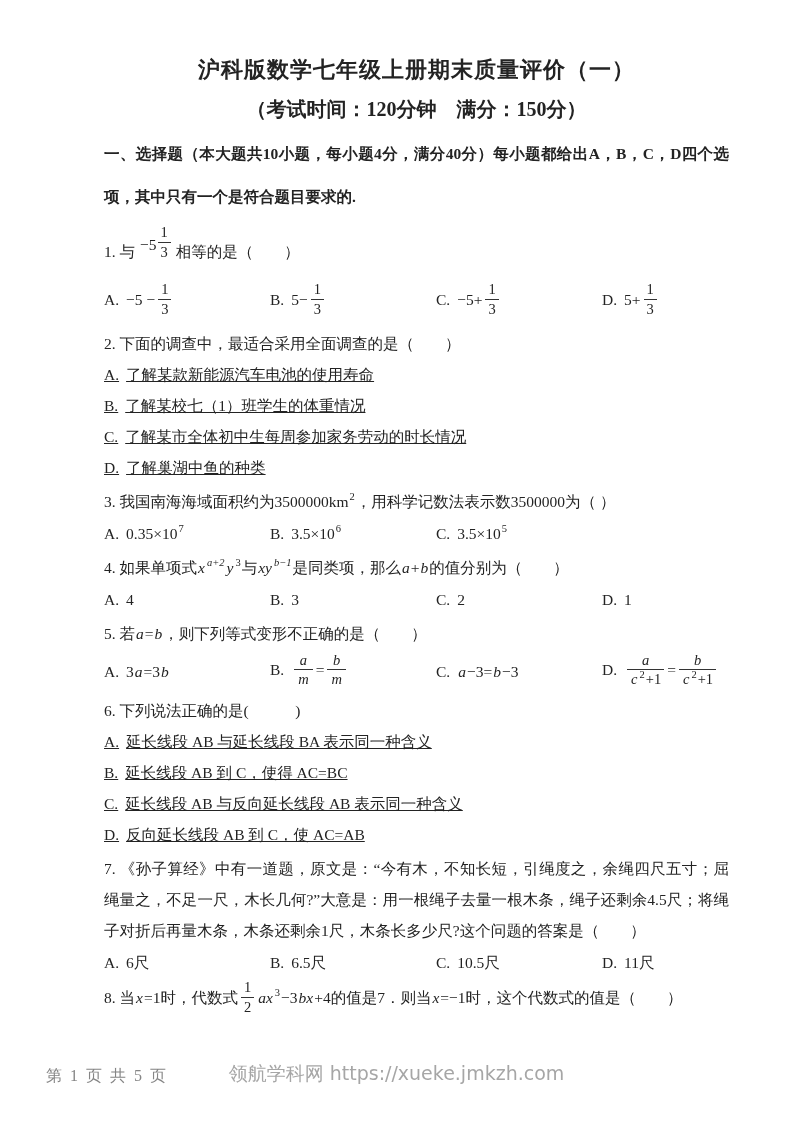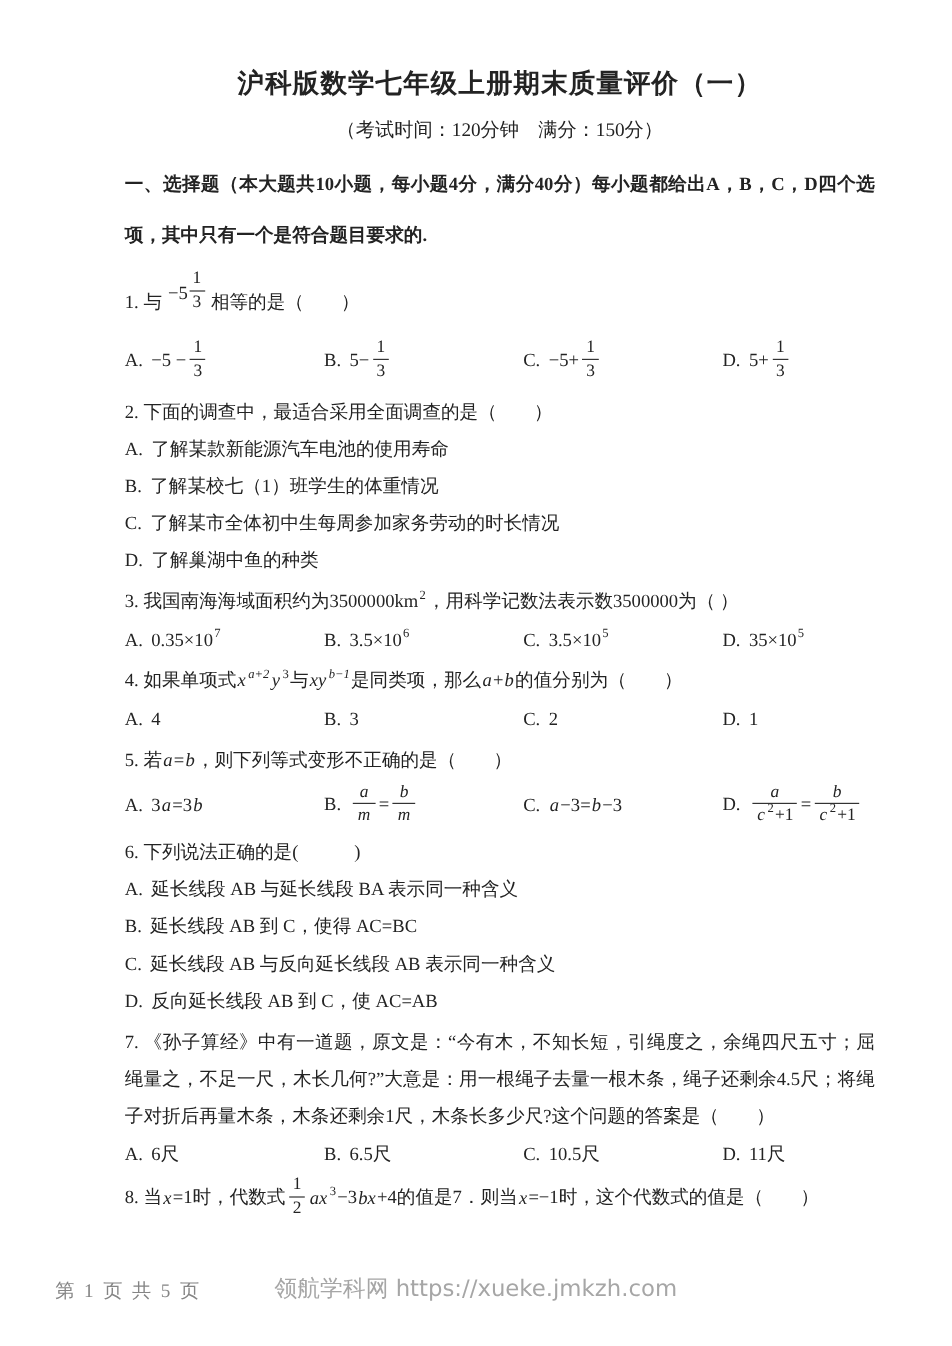--- a/index.html
+++ b/index.html
@@ -9,36 +9,36 @@
     color:#232323;
     font-family:"Liberation Serif","DejaVu Serif",serif;
     position:relative;overflow:hidden;
   }
   .content{padding:52px 64px 0 104px;}
   .title{
     text-align:center;font-size:22px;font-weight:700;line-height:36px;
     letter-spacing:1px;
   }
   .subtitle{
-    text-align:center;font-size:16px;font-weight:400;line-height:24px;margin-top:9px;
+    text-align:center;font-size:20px;font-weight:700;line-height:24px;margin-top:9px;
   }
   .section-heading{
     font-size:15.5px;font-weight:700;line-height:43px;margin-top:11px;text-align:justify;
   }
   #questions{font-size:15.5px;line-height:31px;}
   .question{margin-top:3px;}
   .stem{text-align:justify;}
   .q1 .stem{padding-top:14px;}
   .q1 .opt-grid{margin-top:12px;margin-bottom:8px;}
   .q5 .opt-grid{margin-top:5px;margin-bottom:5px;}
   .opt-grid{
     display:grid;grid-template-columns:166px 166px 166px auto;
     align-items:center;margin:1px 0;
   }
-  .opt-stack .opt{line-height:31px;}
+  .opt-stack .opt{line-height:31px;text-decoration:underline;}
   .opt-label{padding-right:7px;}
   .mv{font-style:italic;padding:0 1px;}
   sup.sup{font-size:10.5px;line-height:0;position:relative;top:-1px;padding:0 1px;}
   .frac{
     display:inline-block;vertical-align:middle;text-align:center;
     line-height:1.15;margin:0 3px;transform:translateY(-2px);
     font-size:14.5px;
   }
   .frac .num{display:block;padding:0 3px 1px;}
   .frac .den{display:block;border-top:1px solid #333;padding:1px 3px 0;}
@@ -81,21 +81,20 @@
           <div class="opt"><span class="opt-label">C.</span><span class="opt-content"><span class="seg">了解某市全体初中生每周参加家务劳动的时长情况</span></span></div>
           <div class="opt"><span class="opt-label">D.</span><span class="opt-content"><span class="seg">了解巢湖中鱼的种类</span></span></div>
         </div>
       </div>
       <div class="question q3">
         <div class="stem"><span class="seg">3. 我国南海海域面积约为3500000km</span><sup class="sup">2</sup><span class="seg">，用科学记数法表示数3500000为（ ）</span></div>
         <div class="opt-grid">
           <div class="opt"><span class="opt-label">A.</span><span class="opt-content"><span class="seg">0.35×10</span><sup class="sup">7</sup></span></div>
           <div class="opt"><span class="opt-label">B.</span><span class="opt-content"><span class="seg">3.5×10</span><sup class="sup">6</sup></span></div>
           <div class="opt"><span class="opt-label">C.</span><span class="opt-content"><span class="seg">3.5×10</span><sup class="sup">5</sup></span></div>
-          <div class="opt"><span class="opt-label">D.</span><span class="opt-content"><span class="seg">35×10</span><sup class="sup">5</sup></span></div>
         </div>
       </div>
       <div class="question q4">
         <div class="stem"><span class="seg">4. 如果单项式</span><span class="seg mv">x</span><sup class="sup mv">a+2</sup><span class="seg mv">y</span><sup class="sup">3</sup><span class="seg">与</span><span class="seg mv">xy</span><sup class="sup mv">b−1</sup><span class="seg">是同类项，那么</span><span class="seg mv">a</span><span class="seg">+</span><span class="seg mv">b</span><span class="seg">的值分别为（　　）</span></div>
         <div class="opt-grid">
           <div class="opt"><span class="opt-label">A.</span><span class="opt-content"><span class="seg">4</span></span></div>
           <div class="opt"><span class="opt-label">B.</span><span class="opt-content"><span class="seg">3</span></span></div>
           <div class="opt"><span class="opt-label">C.</span><span class="opt-content"><span class="seg">2</span></span></div>
           <div class="opt"><span class="opt-label">D.</span><span class="opt-content"><span class="seg">1</span></span></div>
         </div>

